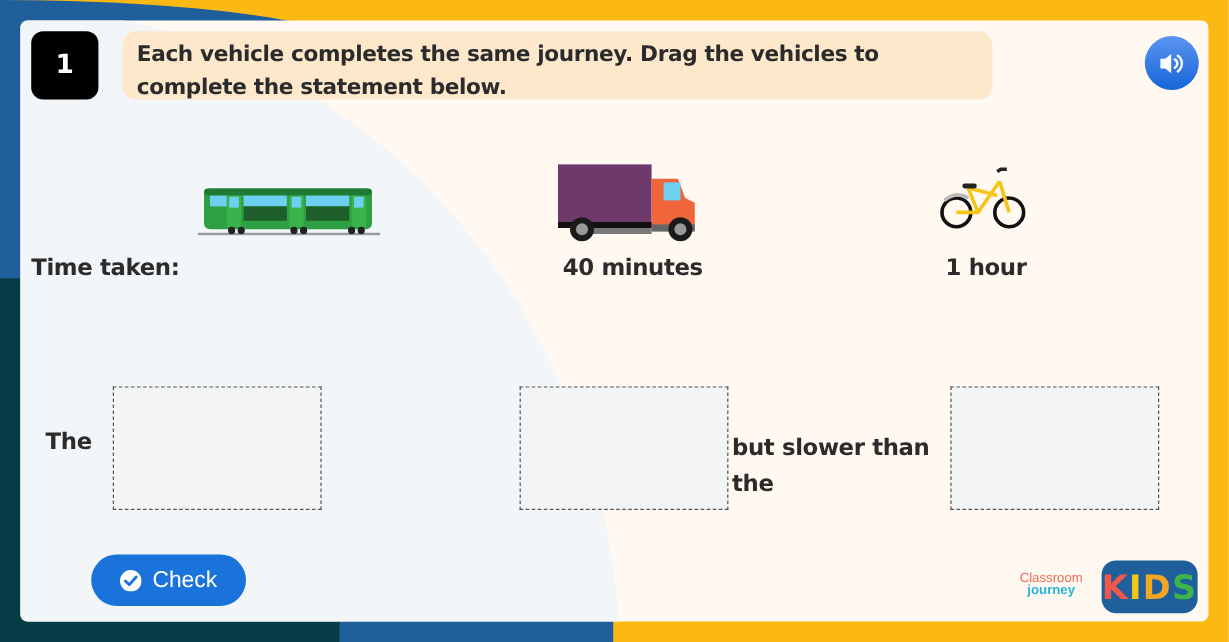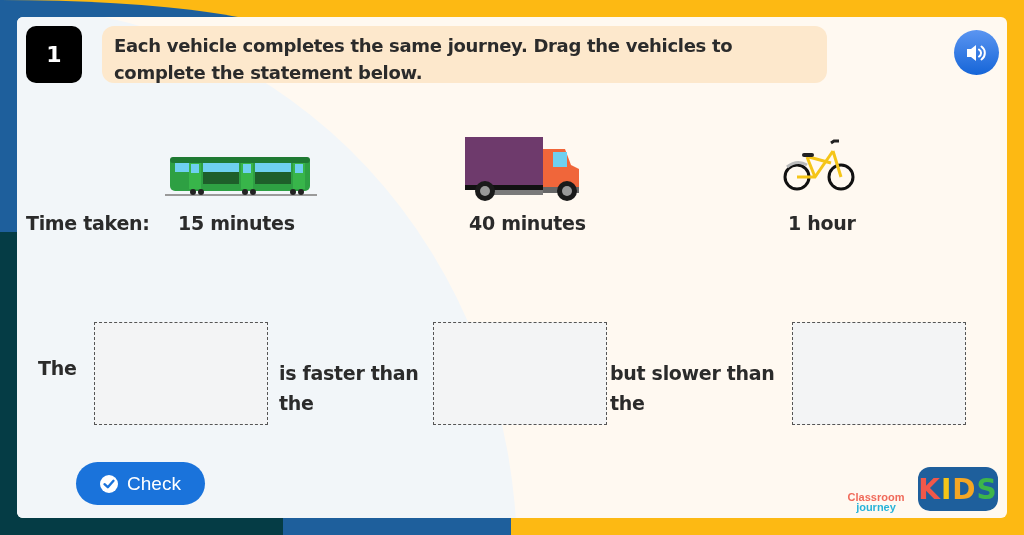--- a/index.html
+++ b/index.html
@@ -139,42 +139,40 @@
       <circle cx="16" cy="40" r="12" fill="none" stroke="#111" stroke-width="3"></circle>
       <circle cx="60" cy="40" r="12" fill="none" stroke="#111" stroke-width="3"></circle>
       <path d="M16 40 L34 40 L52 14 M34 40 L26 20 M52 14 L60 40 M28 20 L50 26" stroke="#F5C518" stroke-width="3" fill="none"></path>
       <rect x="21" y="16" width="12" height="4" rx="2" fill="#222"></rect>
       <path d="M50 6 L53 4 L58 4" stroke="#222" stroke-width="3" fill="none"></path>
       <path d="M6 30 Q16 22 26 28" stroke="#bbb" stroke-width="3" fill="none"></path>
     </svg>
   </div>
 
   <div class="time-label" style="left:9px; top:195px;">Time taken:</div>
-  <div class="time-label" style="left:161px; top:195px;">15 minutes</div>
   <div class="time-label" style="left:452px; top:195px;">40 minutes</div>
   <div class="time-label" style="left:771px; top:195px;">1 hour</div>
 
   <div class="stmt" style="left:21px; top:336px;">The</div>
   <div class="dropzone" style="left:77px; top:305px;"></div>
-  <div class="stmt" style="left:262px; top:341px; width:154px;">is faster than the</div>
   <div class="dropzone" style="left:416px; top:305px;"></div>
   <div class="stmt" style="left:593px; top:341px; width:180px;">but slower than the</div>
   <div class="dropzone" style="left:775px; top:305px;"></div>
 
   <div class="check-btn">
     <svg width="18" height="18" viewBox="0 0 18 18">
       <circle cx="9" cy="9" r="9" fill="#fff"></circle>
       <path d="M4.5 9.2 L7.8 12.2 L13.5 5.8" stroke="#1A73DB" stroke-width="2.4" fill="none" stroke-linecap="round" stroke-linejoin="round"></path>
     </svg>
     <span>Check</span>
   </div>
 
   <div class="logo">
     <div style="position:absolute; left:0; top:10px; width:72px; text-align:center; line-height:10px;">
-      <div style="color:#F06A5A; font-size:11px; font-weight:bold; font-family:'Liberation Sans',sans-serif;margin-top:15px;">Classroom</div>
+      <div style="color:#F06A5A; font-size:11px; font-weight:normal; font-family:'Liberation Sans',sans-serif;">Classroom</div>
       <div style="color:#29B3D9; font-size:11px; font-weight:bold; font-family:'Liberation Sans',sans-serif;">journey</div>
     </div>
     <div style="position:absolute; left:78px; top:0; width:80px; height:44px; background:#1E5F9C; border-radius:12px; display:flex; align-items:center; justify-content:center; font-family:'DejaVu Sans',sans-serif; font-weight:bold; font-size:28px; letter-spacing:1px;">
       <span style="color:#F0584A">K</span>
         <span style="color:#F5C518">I</span>
         <span style="color:#F5A623">D</span>
         <span style="color:#3DB54A">S</span>
     </div>
   </div>
 </div>

